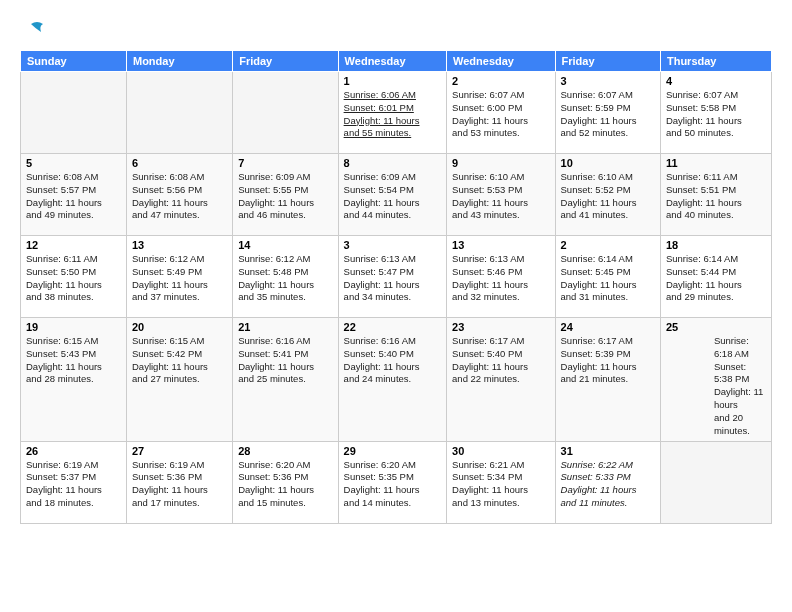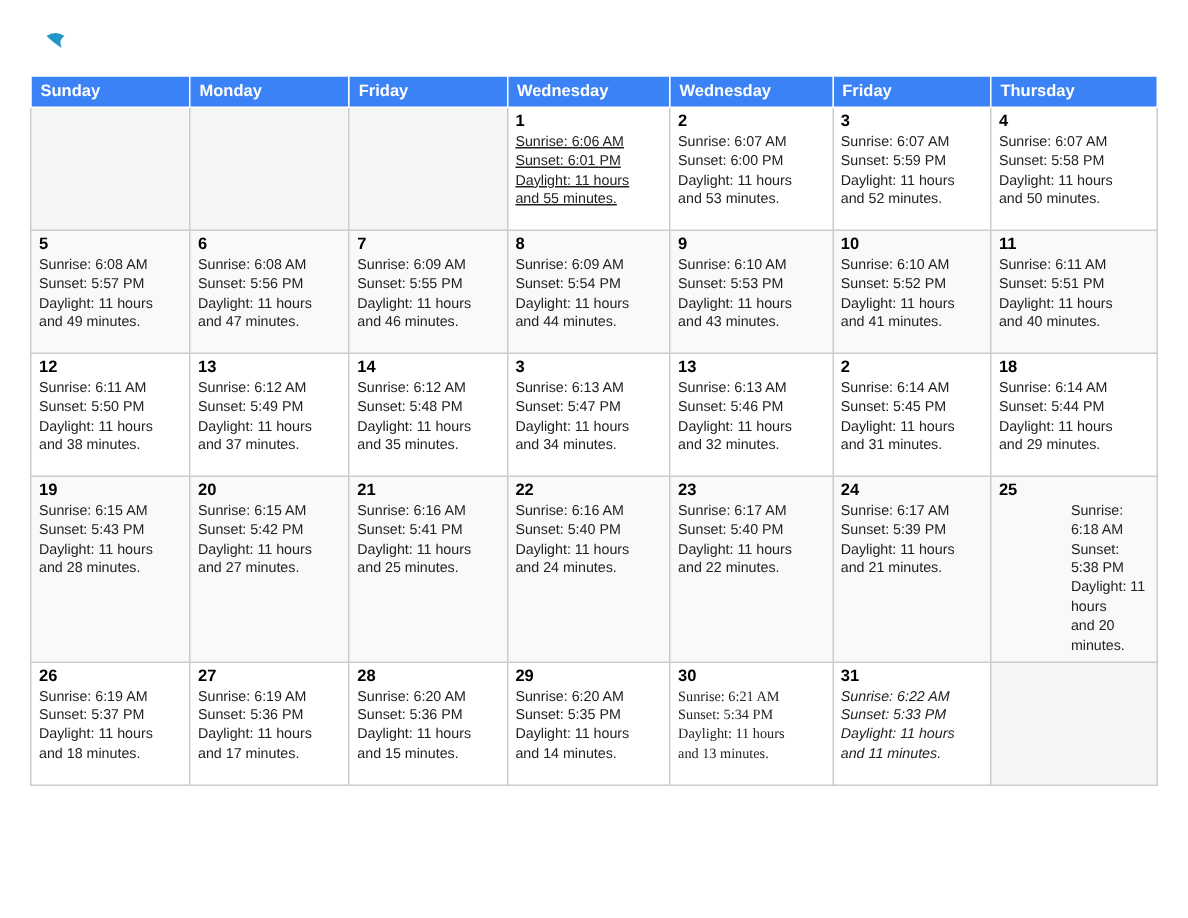--- a/index.html
+++ b/index.html
@@ -343,21 +343,21 @@
           </td>
           <td>
             <div class="cell-day">29</div>
             <div class="cell-info" style="white-space: pre-line;">Sunrise: 6:20 AM
 Sunset: 5:35 PM
 Daylight: 11 hours
 and 14 minutes.</div>
           </td>
           <td>
             <div class="cell-day">30</div>
-            <div class="cell-info" style="white-space: pre-line; font-family: Liberation Serif, serif;">Sunrise: 6:21 AM
+            <div class="cell-info" style="white-space: pre-line;">Sunrise: 6:21 AM
 Sunset: 5:34 PM
 Daylight: 11 hours
 and 13 minutes.</div>
           </td>
           <td>
             <div class="cell-day">31</div>
             <div class="cell-info" style="white-space: pre-line; font-style: italic;">Sunrise: 6:22 AM
 Sunset: 5:33 PM
 Daylight: 11 hours
 and 11 minutes.</div>

